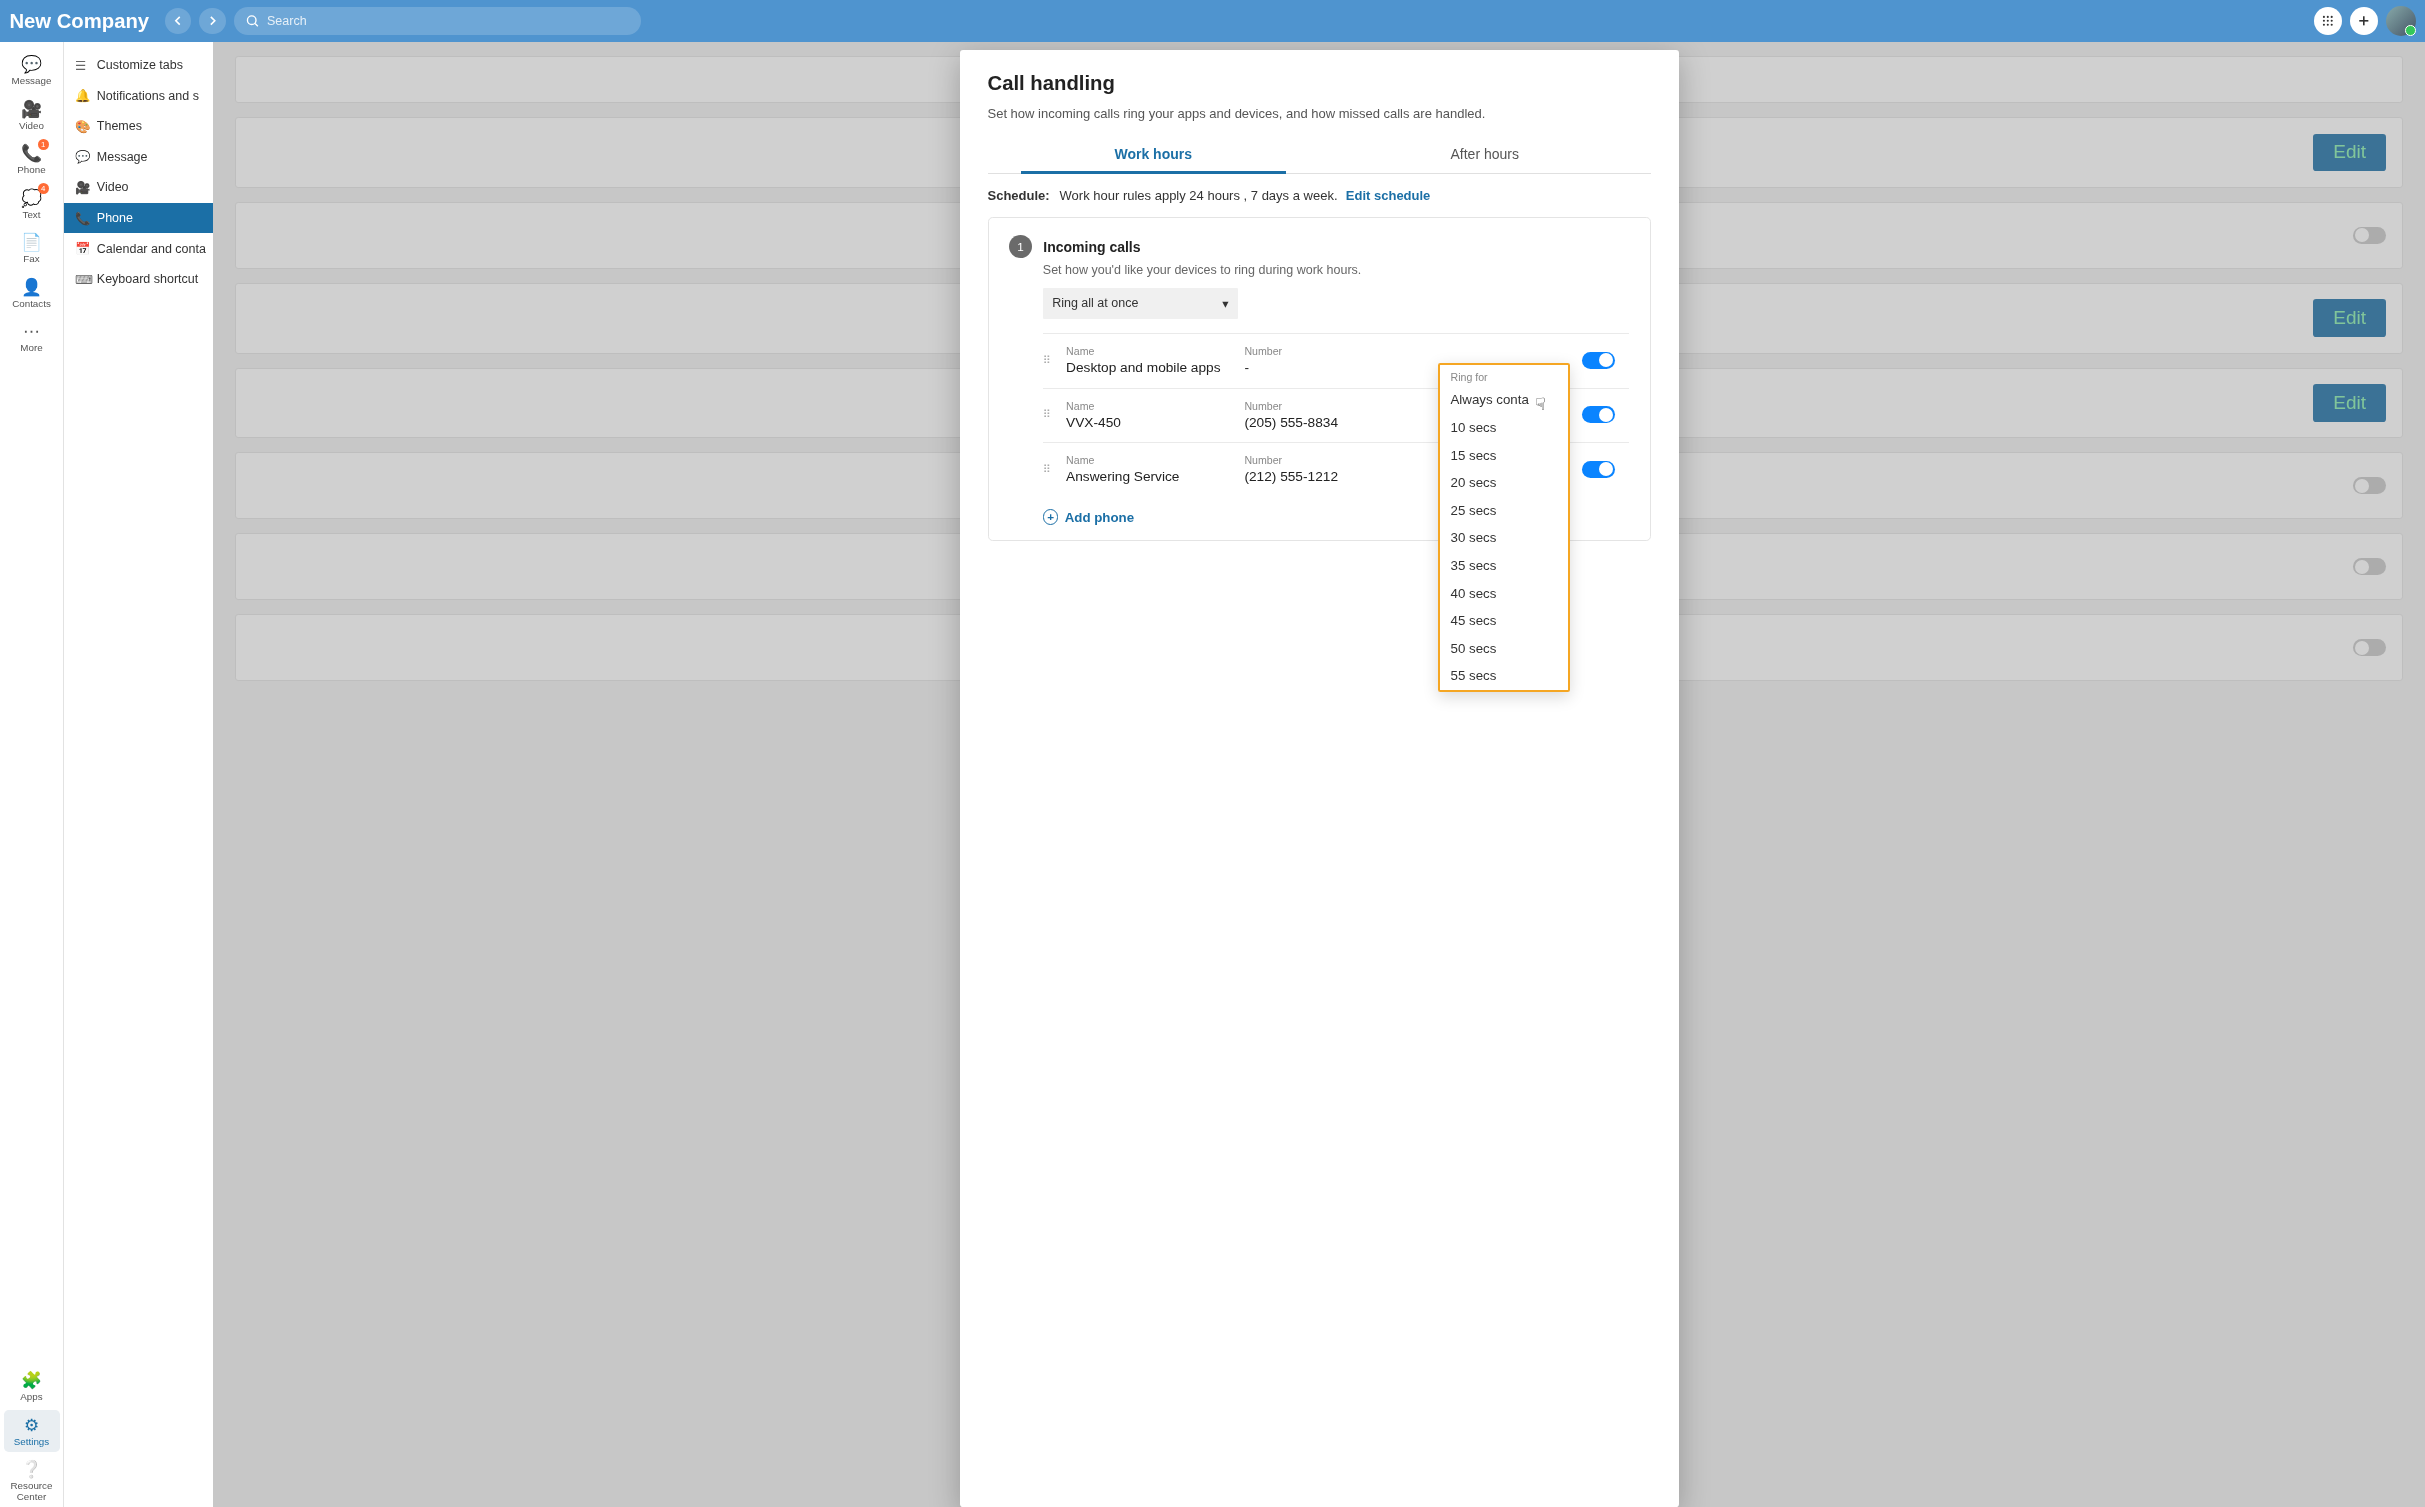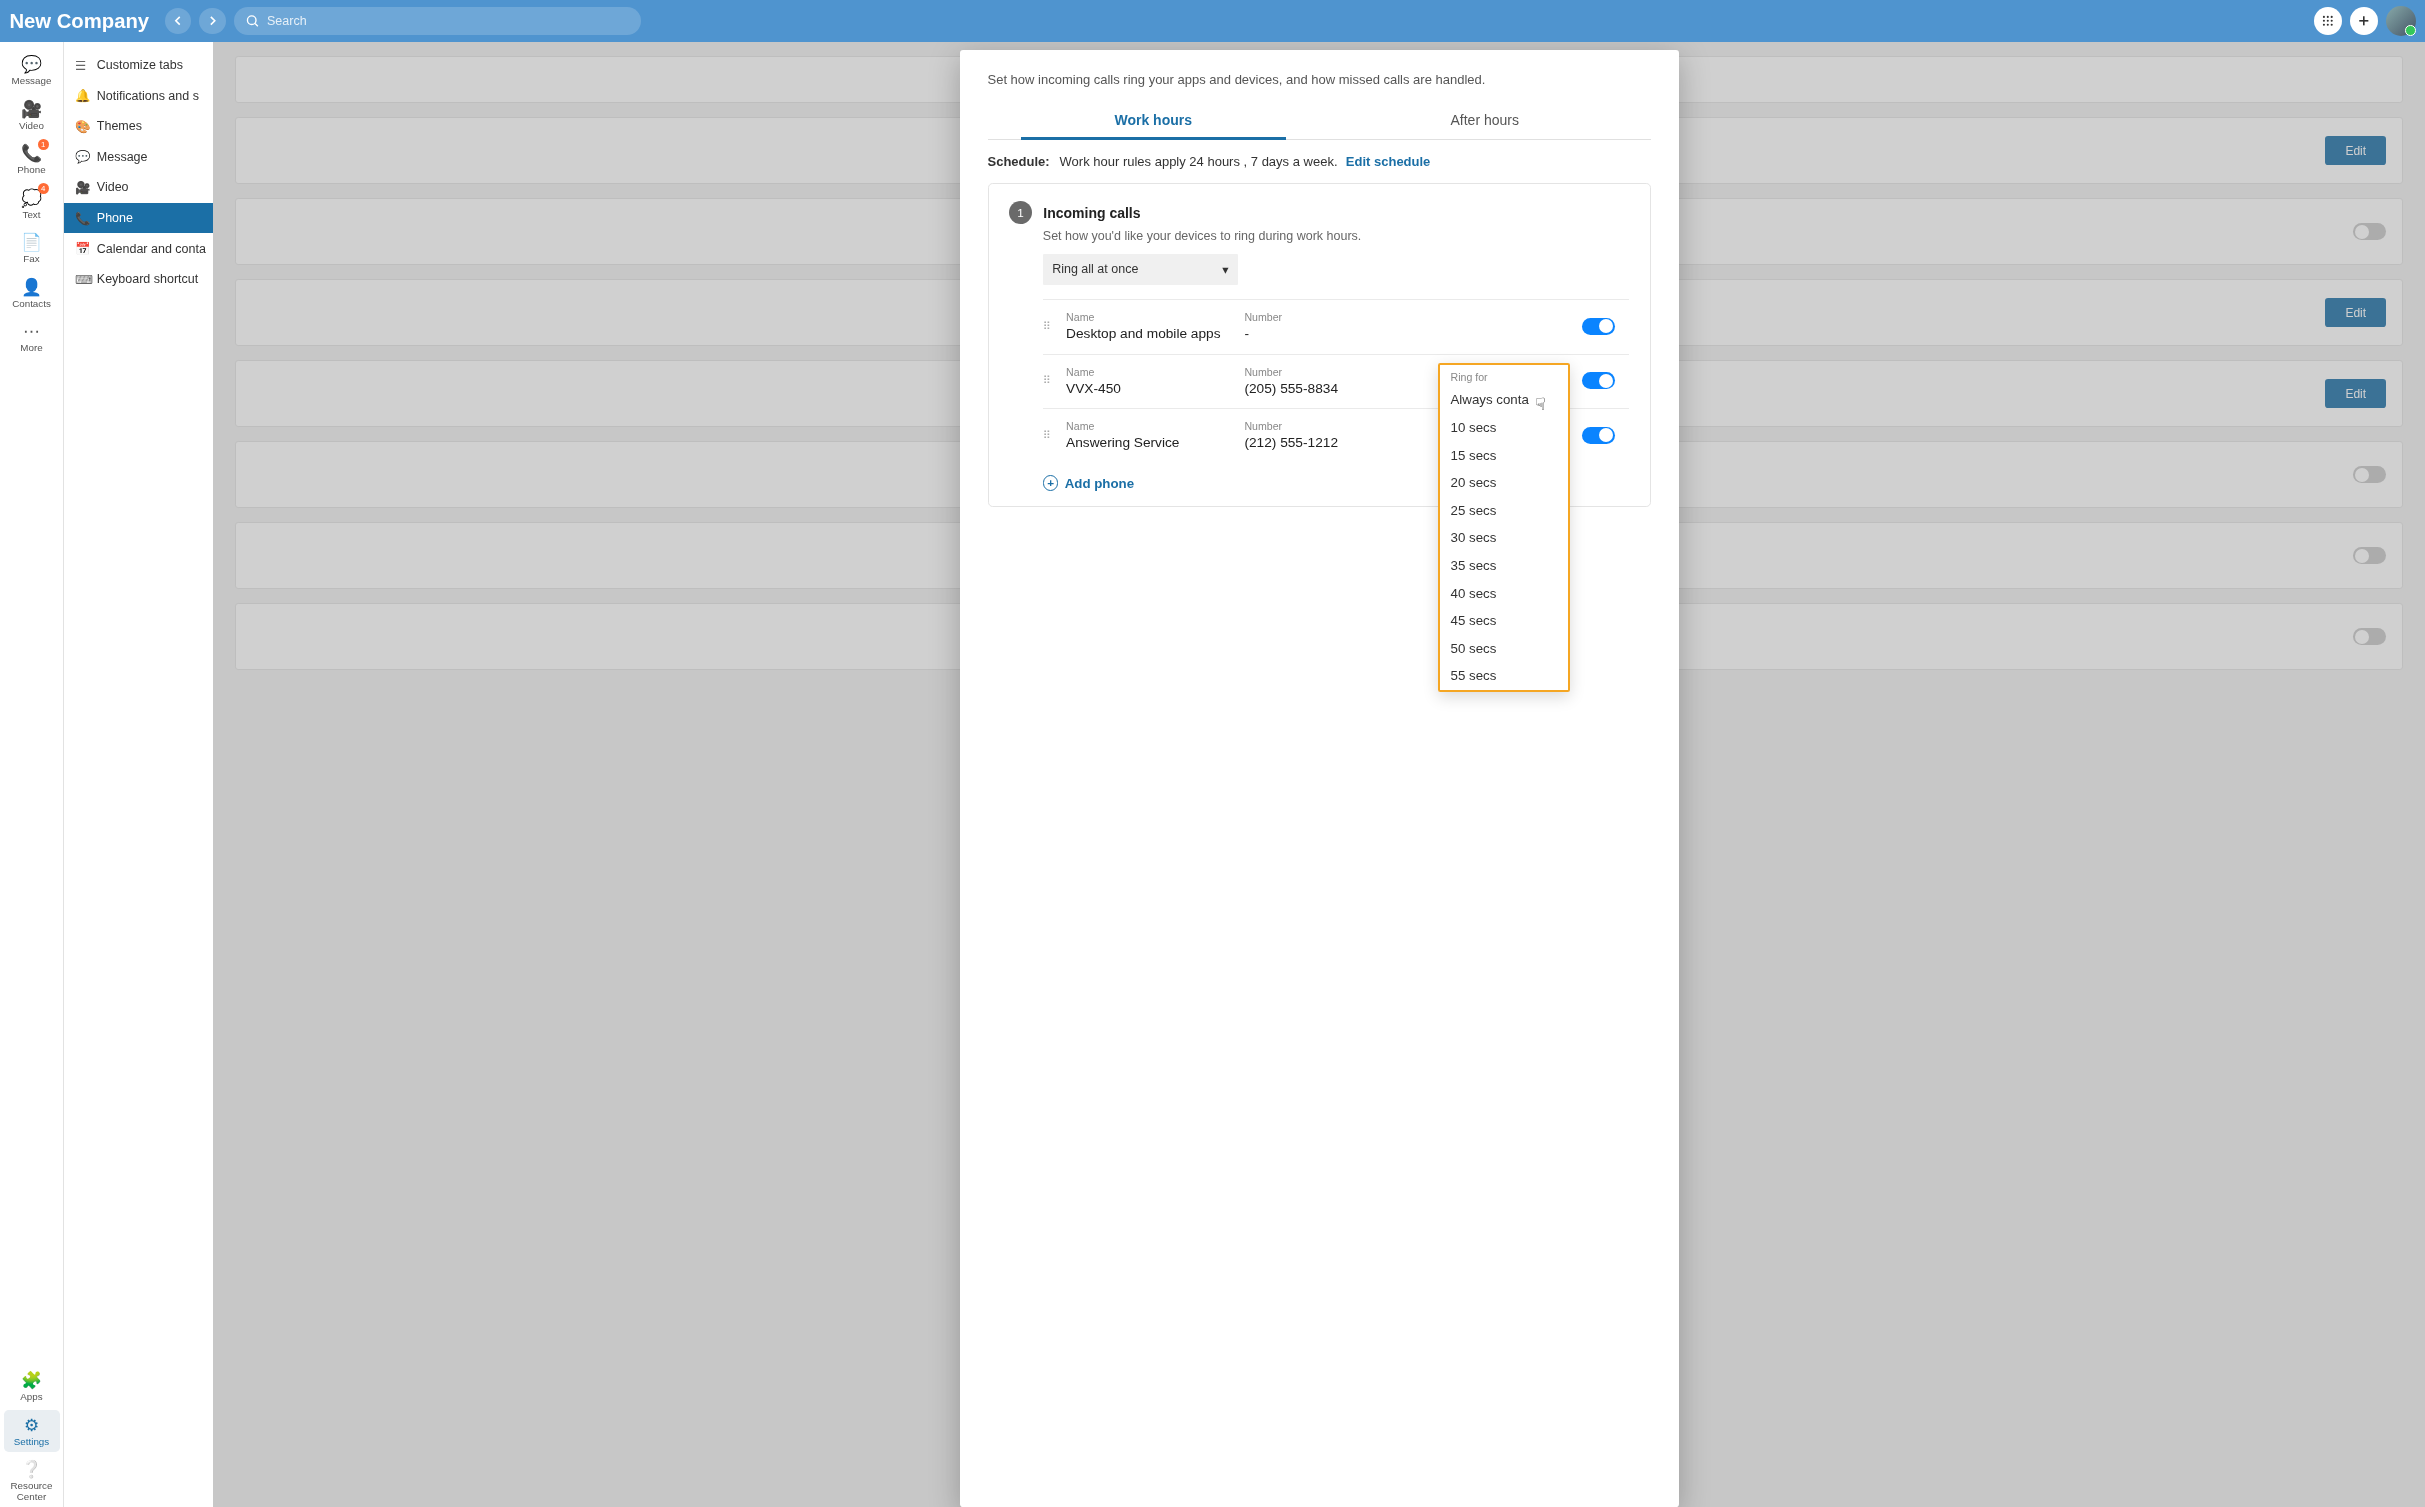--- a/index.html
+++ b/index.html
@@ -95,22 +95,22 @@
   }
 
   
   .bgcard {
     background: #fff; border: 0.8px solid #e4e4e4; border-radius: 3.1px;
     padding: 15.6px; margin-bottom: 14px;
     display: flex; justify-content: flex-end; align-items: center; gap: 12.5px;
     min-height: 67px;
   }
   .editbtn {
-    background: #1b6fa6; color: #ffffff; border: none;
-    padding: 7.8px 20.3px; font-size: 12px; border-radius: 3.1px; cursor: pointer; margin-left: 20px;
+    background: #1b6fa6; color: #86efac; border: none;
+    padding: 7.8px 20.3px; font-size: 19px; border-radius: 3.1px; cursor: pointer; margin-left: 20px;
   }
   .toggle {
     width: 33px; height: 17px; border-radius: 8.6px;
     background: #c8c8c8; position: relative; cursor: pointer;
   }
   .toggle::after {
     content:""; position:absolute; top:1.6px; left:1.6px;
     width:14px; height:14px; border-radius:50%; background:#fff;
     transition: left .15s;
   }
@@ -391,20 +391,21 @@
       </div>
     <div class="bgcard">
         <div class="toggle"></div>
       </div>
 
     <div class="dim"></div>
 
     <div class="modal-wrap">
       <div class="modal">
         <div class="modal-scroll">
+          <h1>Call handling</h1>
           <div class="subtitle">Set how incoming calls ring your apps and devices, and how missed calls are handled.</div>
 
           <div class="tabs">
             <div class="tab active">Work hours</div>
             <div class="tab">After hours</div>
           </div>
 
           <div class="schedule-row">
             <b>Schedule:</b>
             <span>Work hour rules apply 24 hours , 7 days a week.</span>

